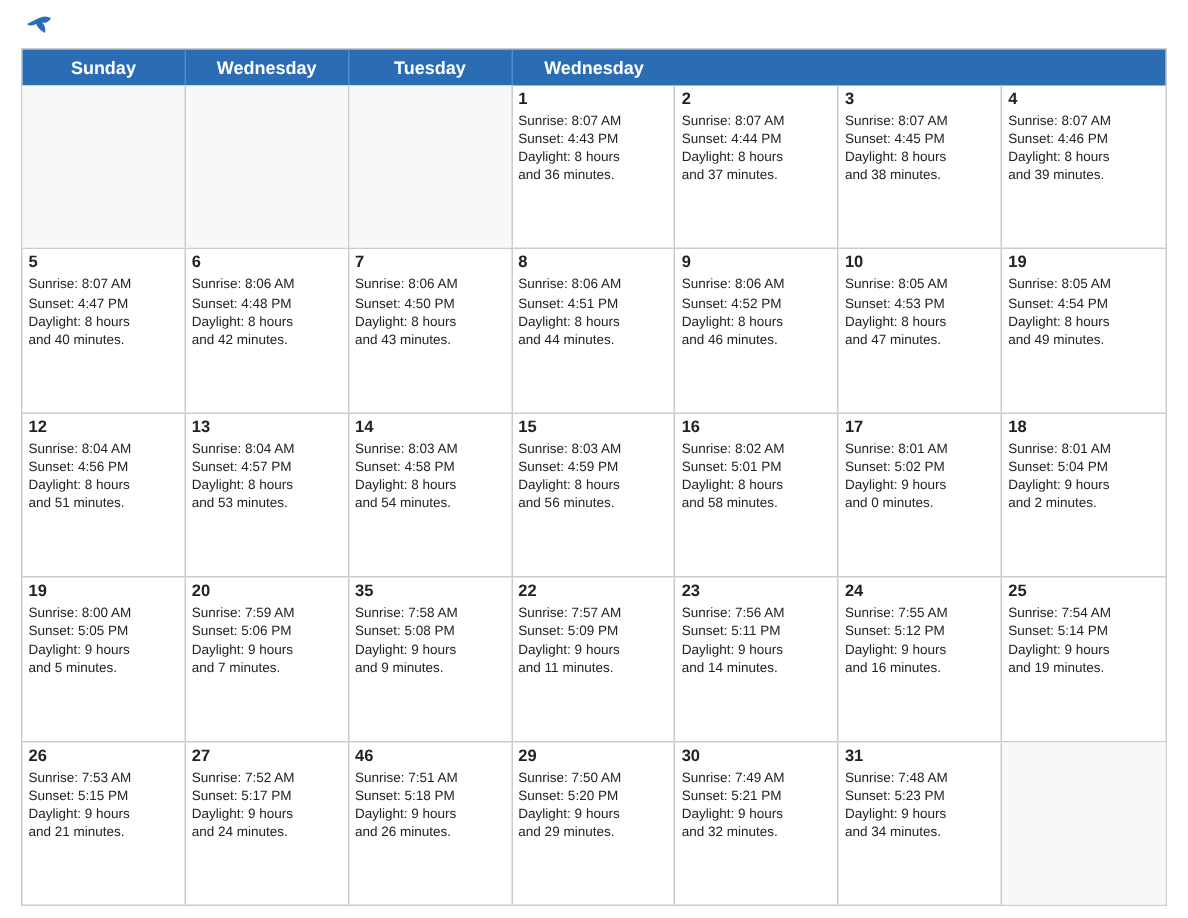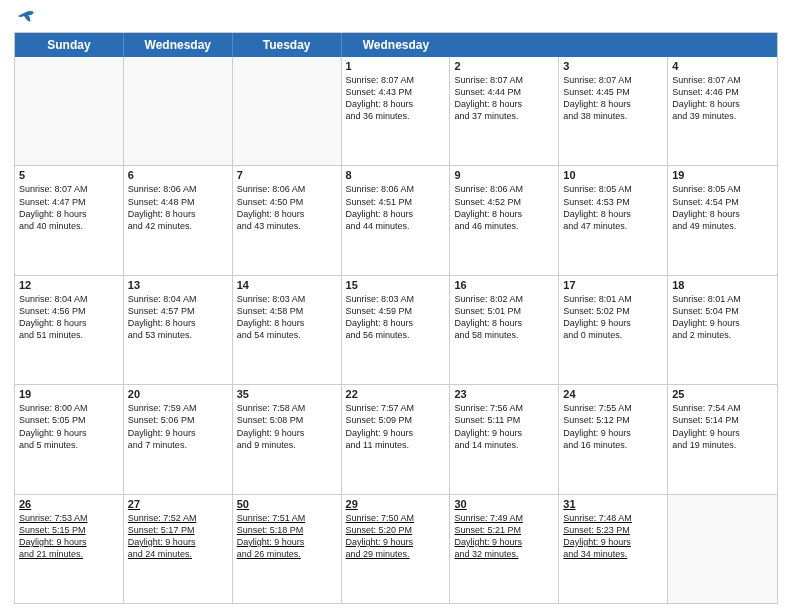--- a/index.html
+++ b/index.html
@@ -67,21 +67,21 @@
       display: flex;
       flex-direction: column;
       flex: 1;
     }
     .cal-week {
       display: grid;
       grid-template-columns: repeat(7, 1fr);
       flex: 1;
       border-bottom: 1px solid #ccc;
     }
-    .cal-week:last-child { border-bottom: none; text-decoration: underline; }
+    .cal-week:last-child { border-bottom: none; }
     .cal-cell {
       border-right: 1px solid #ccc;
       padding: 3px 4px;
       font-size: 9.5px;
       color: #222;
       vertical-align: top;
       min-height: 0;
       overflow: hidden;
     }
     .cal-cell:last-child { border-right: none; }
@@ -240,21 +240,21 @@
         <div class="cal-week">
           <div class="cal-cell">
             <div class="day-num">26</div>
             <div class="cell-text">Sunrise: 7:53 AM<br>Sunset: 5:15 PM<br>Daylight: 9 hours<br>and 21 minutes.</div>
           </div>
           <div class="cal-cell">
             <div class="day-num">27</div>
             <div class="cell-text">Sunrise: 7:52 AM<br>Sunset: 5:17 PM<br>Daylight: 9 hours<br>and 24 minutes.</div>
           </div>
           <div class="cal-cell">
-            <div class="day-num">50</div>
+            <div class="day-num">46</div>
             <div class="cell-text">Sunrise: 7:51 AM<br>Sunset: 5:18 PM<br>Daylight: 9 hours<br>and 26 minutes.</div>
           </div>
           <div class="cal-cell">
             <div class="day-num">29</div>
             <div class="cell-text">Sunrise: 7:50 AM<br>Sunset: 5:20 PM<br>Daylight: 9 hours<br>and 29 minutes.</div>
           </div>
           <div class="cal-cell">
             <div class="day-num">30</div>
             <div class="cell-text">Sunrise: 7:49 AM<br>Sunset: 5:21 PM<br>Daylight: 9 hours<br>and 32 minutes.</div>
           </div>

